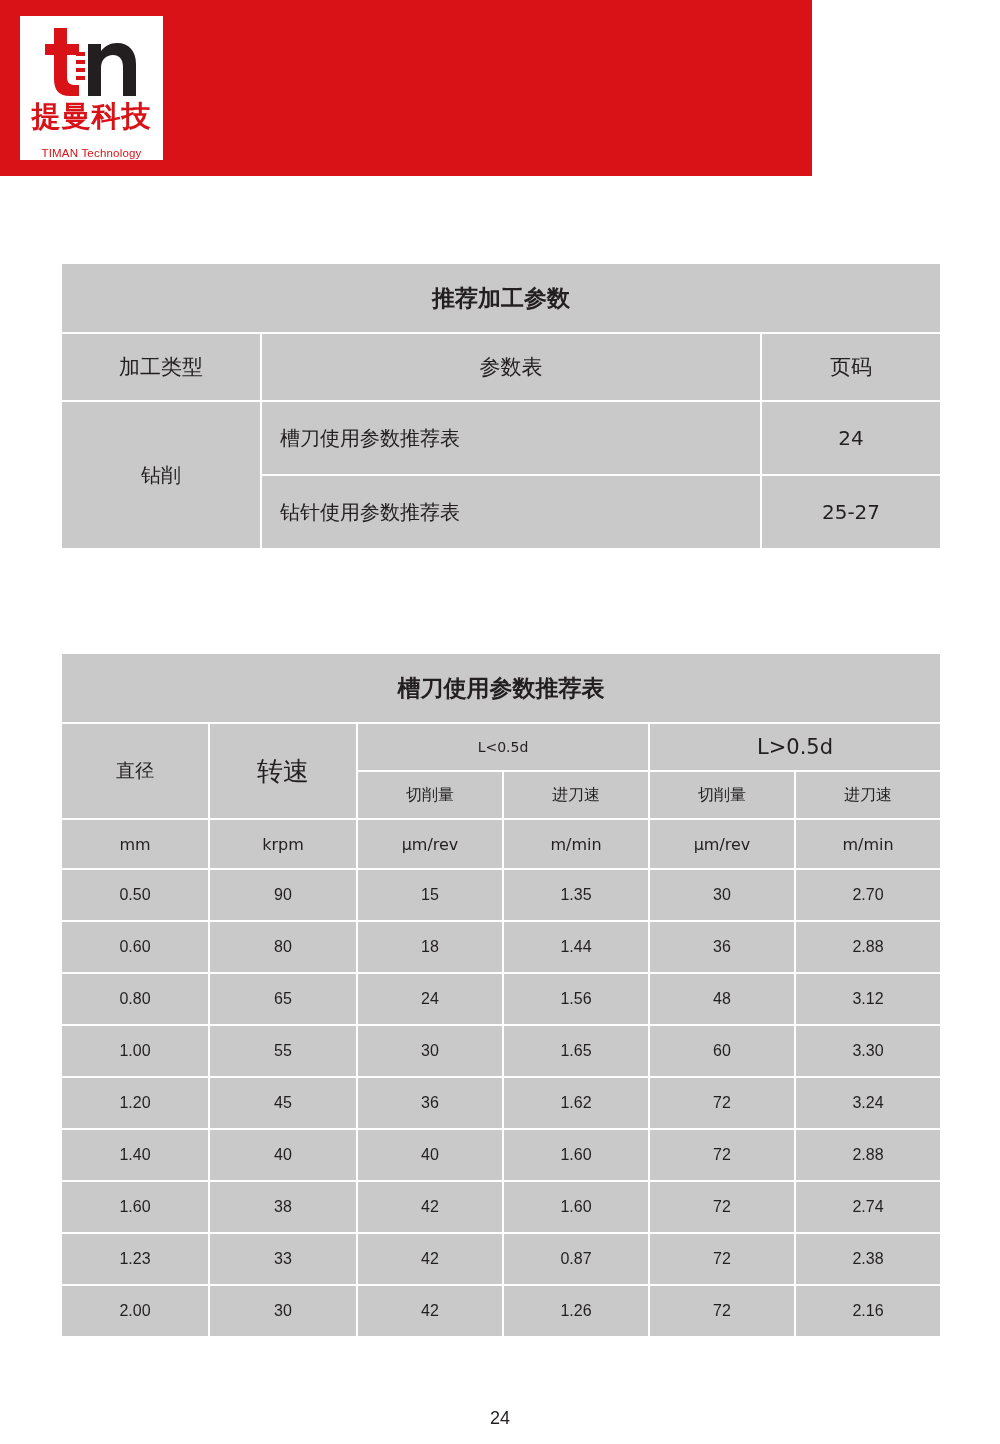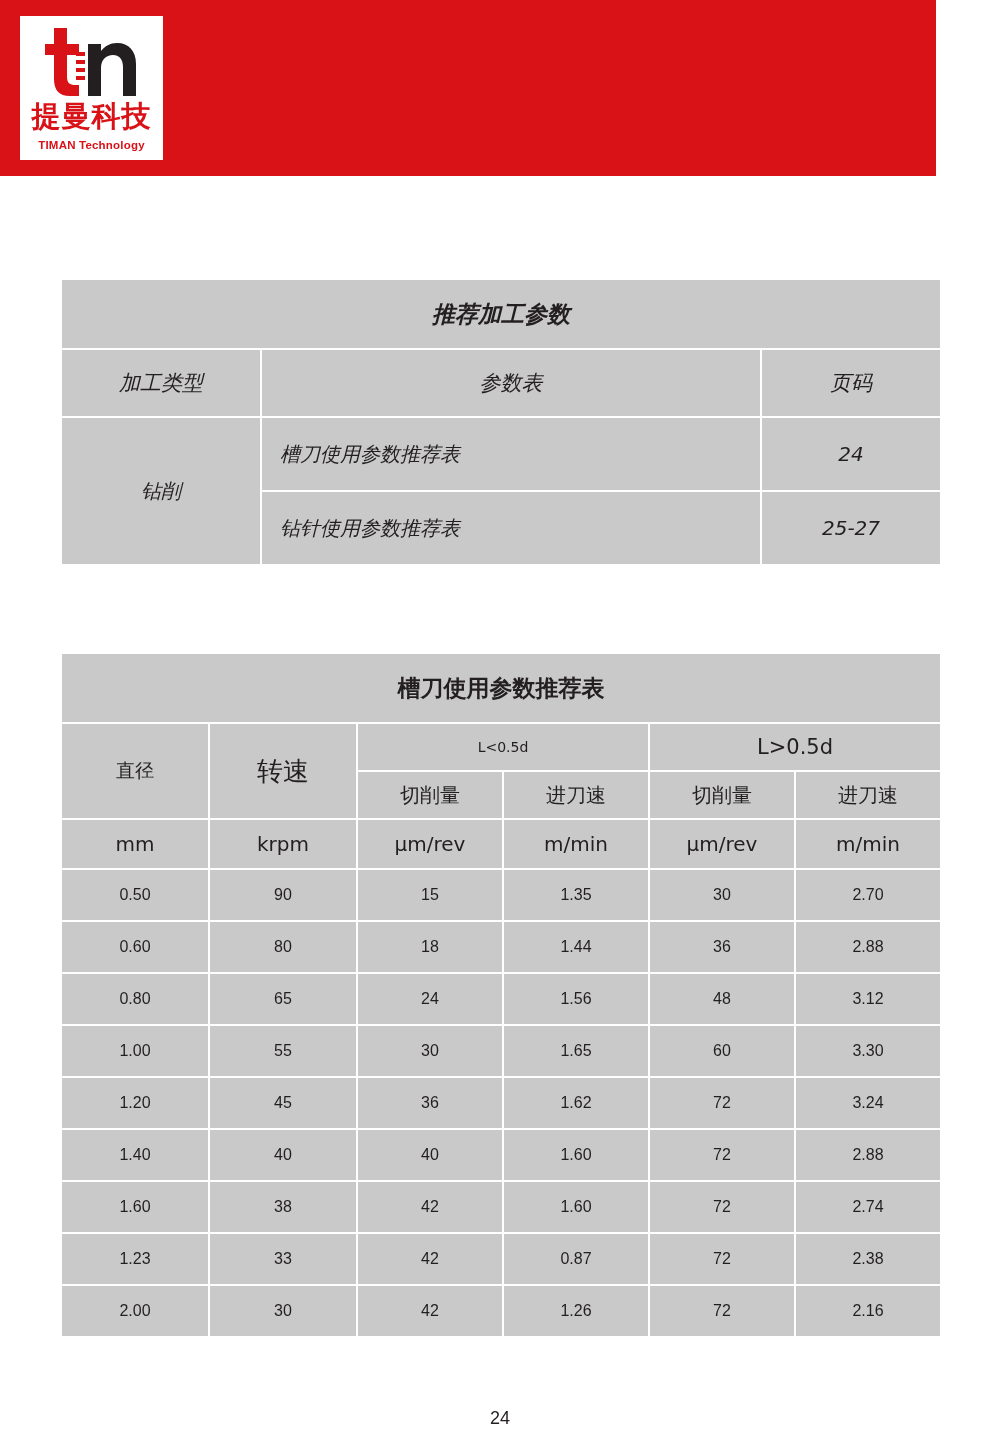--- a/index.html
+++ b/index.html
@@ -14,21 +14,21 @@
     font-family: "Liberation Sans", sans-serif;
     color: #231f20;
     overflow: hidden;
   }
 
   
   .header {
     position: absolute;
     left: 0;
     top: 0;
-    width: 936px;
+    width: 812px;
     height: 176px;
     background: #d81217;
   }
   .logo-box {
     position: absolute;
     left: 20px;
     top: 16px;
     width: 143px;
     height: 144px;
     background: #ffffff;
@@ -48,24 +48,24 @@
     font-size: 29px;
     font-weight: bold;
     color: #d81217;
     letter-spacing: 1px;
     line-height: 1;
     margin-top: 2px;
     font-family: "DejaVu Sans", sans-serif;
   }
   .logo-en {
     font-size: 11.5px;
-    font-weight: bold;
+    font-weight: normal;
     color: #d81217;
     letter-spacing: 0.2px;
-    margin-top: 8px;
+    margin-top: 16px;
     font-family: "Liberation Sans", sans-serif;
   }
   .header-title {
     position: absolute;
     right: 28px;
     top: 78px;
     font-size: 62px;
     font-weight: bold;
     color: #ffffff;
     letter-spacing: 4px;
@@ -105,26 +105,26 @@
     text-align: center;
   }
   .cell {
     font-size: 20px;
     height: 70px;
     font-family: "DejaVu Sans", sans-serif;
   }
   .left-pad { text-align: left; padding-left: 18px; }
 
   
-  #table1 { top: 278px; font-style: italic; }
+  #table1 { top: 262px; }
   
   #table2 { top: 652px; }
 
-  .t2-hdr { font-size: 20px; height: 44px; font-family: "DejaVu Sans", sans-serif; }
-  .t2-unit { font-size: 20px; height: 46px; font-family: "DejaVu Sans", sans-serif; }
+  .t2-hdr { font-size: 16px; height: 44px; font-family: "DejaVu Sans", sans-serif; }
+  .t2-unit { font-size: 16px; height: 46px; font-family: "DejaVu Sans", sans-serif; }
   .t2-data { font-size: 16px; height: 48px; font-family: Liberation Sans, sans-serif; }
 
   .page-number {
     position: absolute;
     left: 0;
     top: 1408px;
     width: 1000px;
     text-align: center;
     font-size: 18px;
     color: #231f20;

